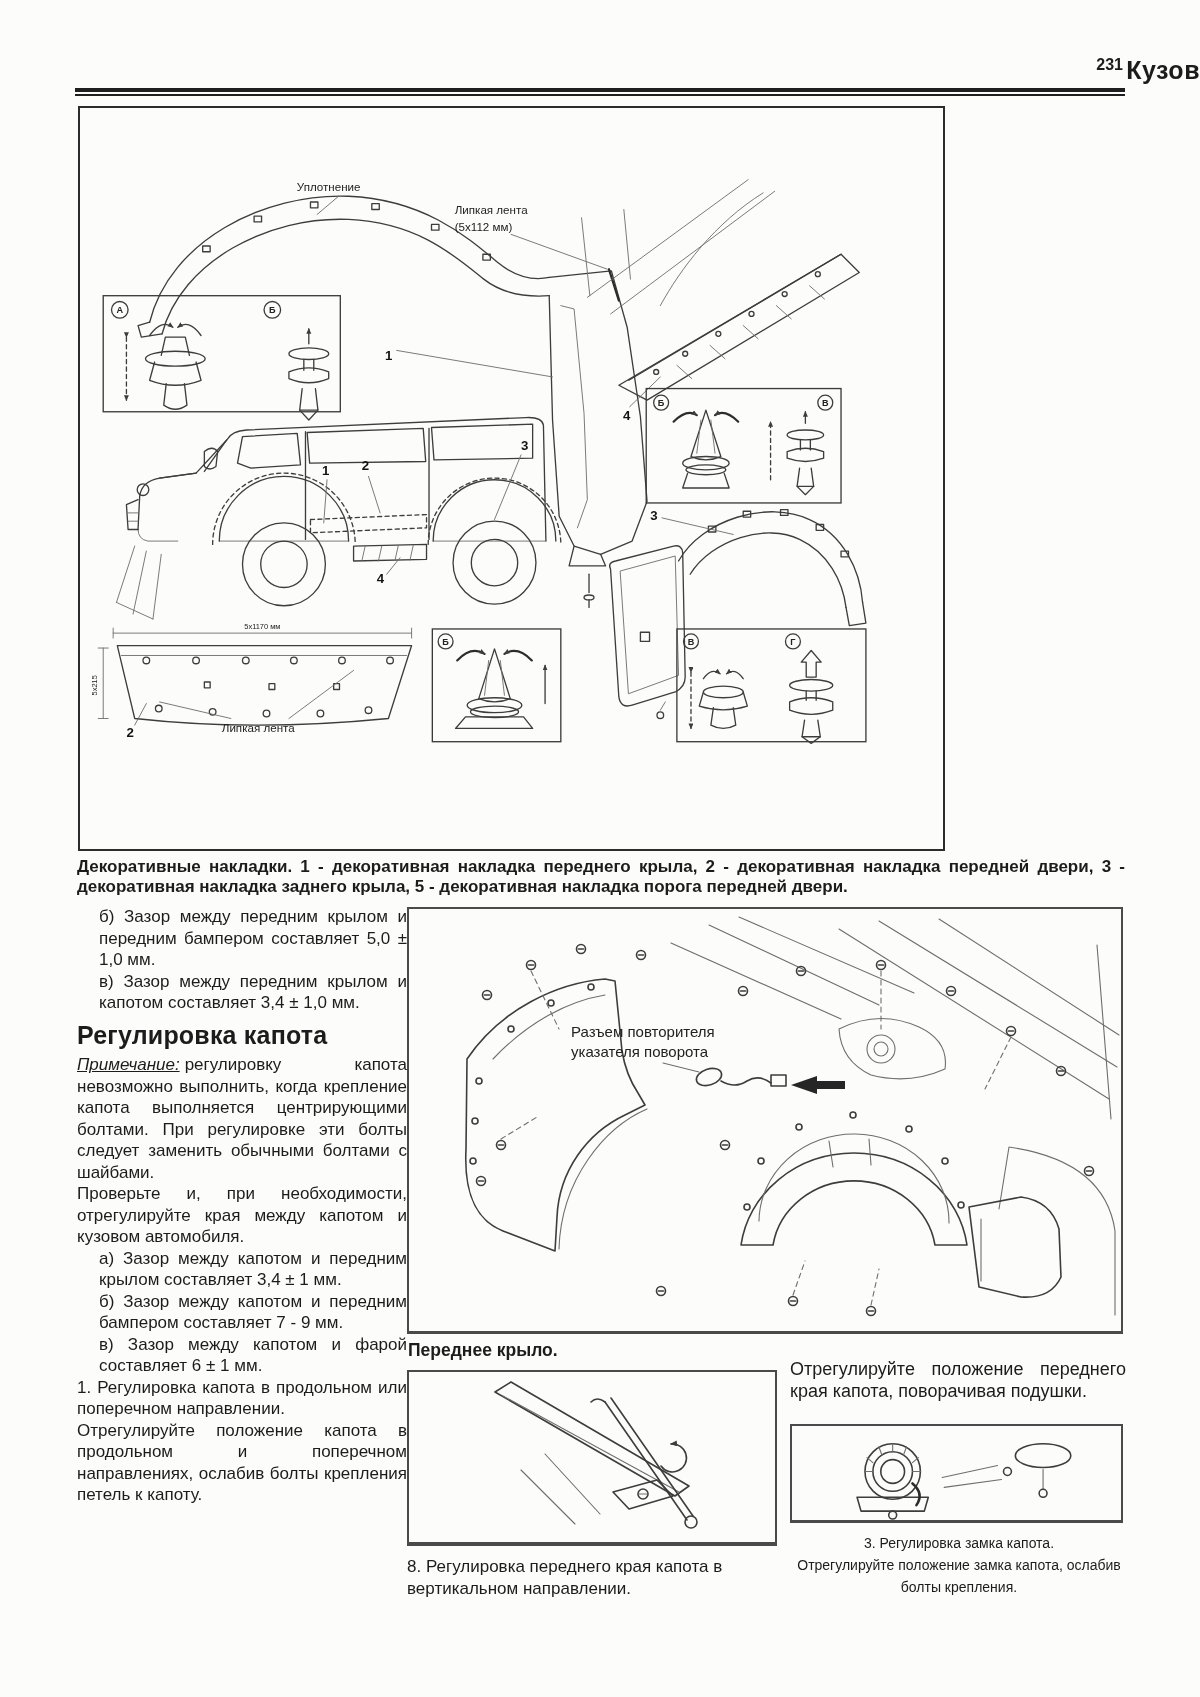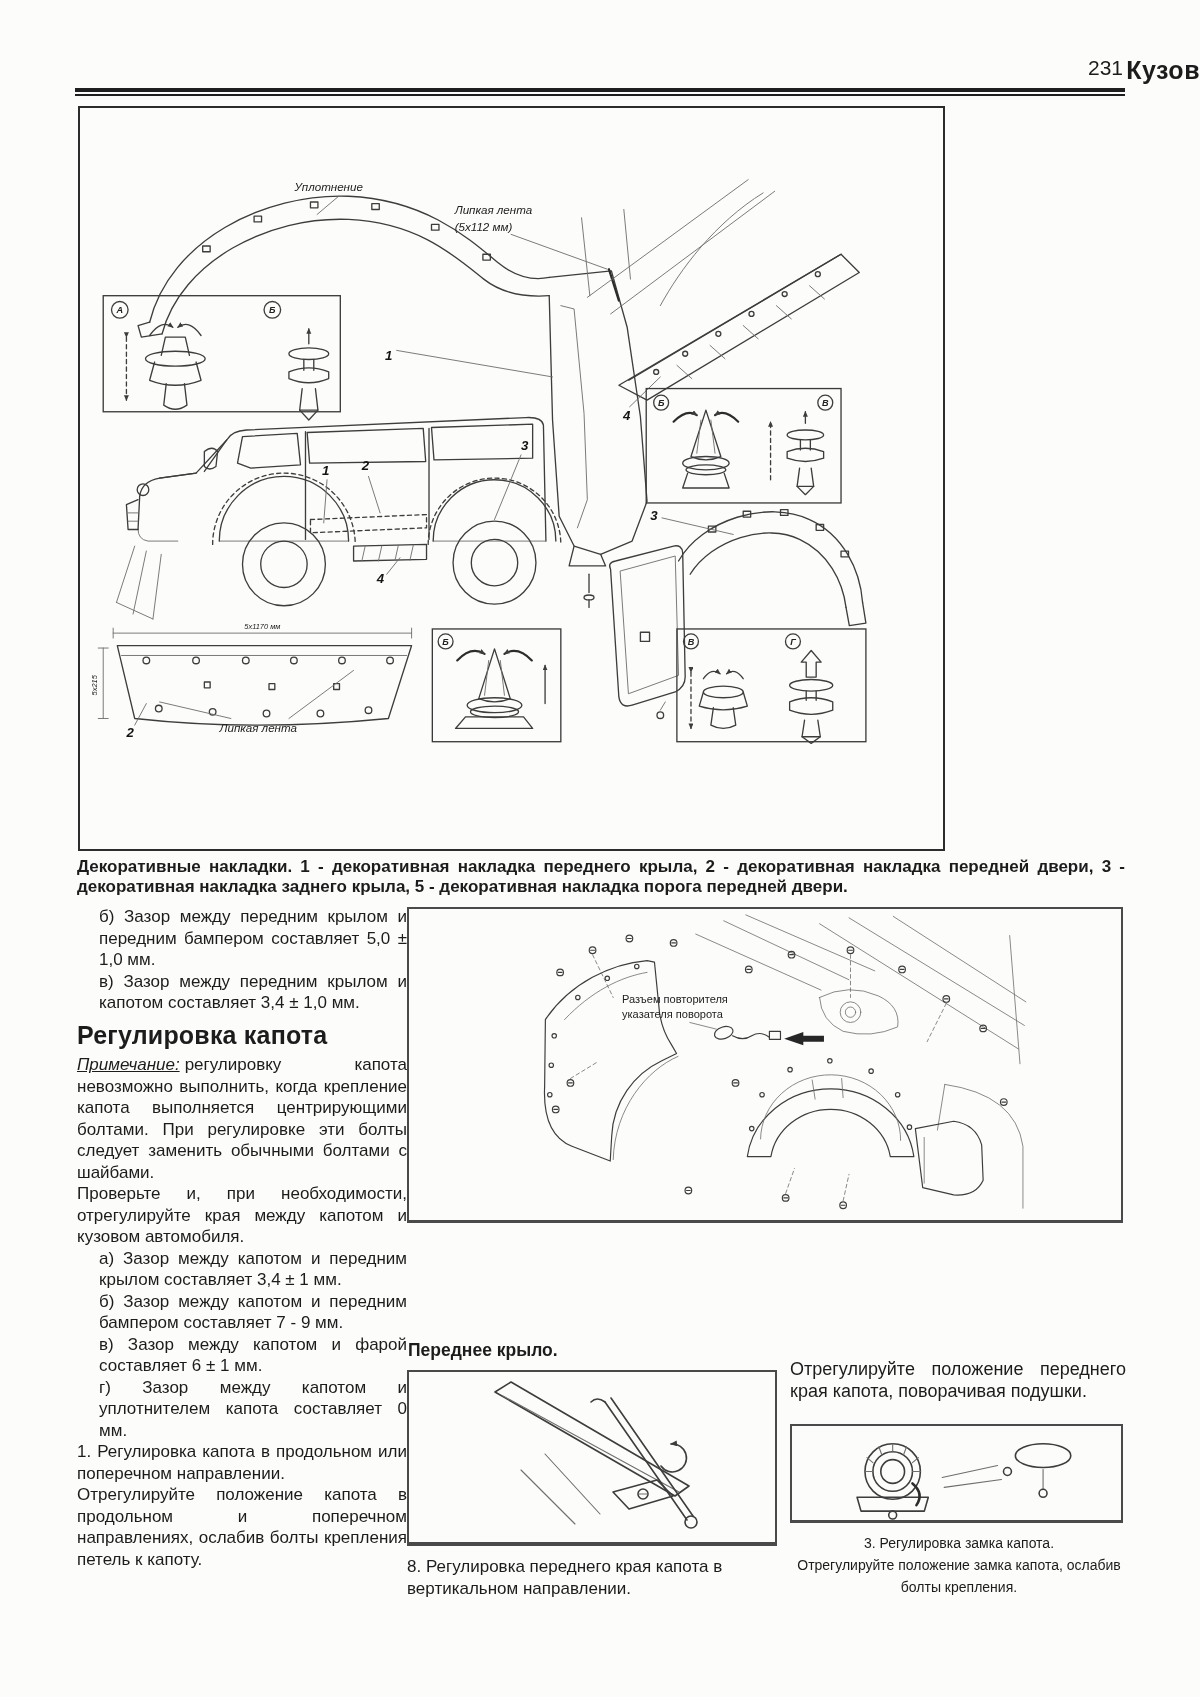--- a/index.html
+++ b/index.html
@@ -11,33 +11,33 @@
     overflow:hidden;
   }
   .page { position:absolute; inset:0; }
 
   .header-title {
     position:absolute; top:56px; left:0; width:1200px; text-align:right;
     font-size:25px; font-weight:bold; letter-spacing:.5px;
   }
   .header-page-number {
     position:absolute; top:56px; right:77px;
-    font-size:21px; font-weight:normal;
+    font-size:16px; font-weight:bold;
   }
   .header-rule {
     position:absolute; top:88px; left:75px; width:1050px; height:8px;
     border-top:4px solid #1f1f1f; border-bottom:2px solid #1f1f1f;
     box-sizing:border-box;
   }
 
   .fig { position:absolute; box-sizing:border-box; }
   .fig svg { display:block; width:100%; height:100%; }
 
-  .fig-top   { left:78px;  top:106px;  width:867px; height:745px; border:2px solid #2c2c2c;font-style:italic; }
-  .fig-fender{ left:407px; top:907px;  width:716px;  height:316px; border:2px solid #4a4a4a; border-bottom-width:3px; }
+  .fig-top   { left:78px;  top:106px;  width:867px; height:745px; border:2px solid #2c2c2c; }
+  .fig-fender{ left:407px; top:907px;  width:716px;  height:427px; border:2px solid #4a4a4a; border-bottom-width:3px; }
   .fig-hood-front { left:407px; top:1370px; width:370px; height:176px; border:2px solid #4a4a4a; border-bottom-width:4px; }
   .fig-hood-lock  { left:790px; top:1424px; width:333px; height:99px;  border:2px solid #4a4a4a; border-bottom-width:3px; }
 
   .top-caption {
     position:absolute; left:77px; top:857px; width:1048px; margin:0;
     font-size:17px; font-weight:bold; line-height:20px; text-align:justify;
   }
   .fender-caption {
     position:absolute; left:408px; top:1340px; margin:0;
     font-size:17.5px; font-weight:bold;
@@ -308,21 +308,20 @@
 
   <div class="left-col">
     <p class="item">б) Зазор между передним крылом и передним бампером составляет 5,0 ± 1,0 мм.</p>
     <p class="item">в) Зазор между передним крылом и капотом составляет 3,4 ± 1,0 мм.</p>
     <h2>Регулировка капота</h2>
     <p class="note"><span class="note-label">Примечание:</span><span class="note-text">регулировку капота невозможно выполнить, когда крепление капота выполняется центрирующими болтами. При регулировке эти болты следует заменить обычными болтами с шайбами.</span></p>
     <p>Проверьте и, при необходимости, отрегулируйте края между капотом и кузовом автомобиля.</p>
     <p class="item">а) Зазор между капотом и передним крылом составляет 3,4 ± 1 мм.</p>
     <p class="item">б) Зазор между капотом и передним бампером составляет 7 - 9 мм.</p>
     <p class="item">в) Зазор между капотом и фарой составляет 6 ± 1 мм.</p>
-    <p class="item">г) Зазор между капотом и уплотнителем капота составляет 0 мм.</p>
     <p>1. Регулировка капота в продольном или поперечном направлении.</p>
     <p>Отрегулируйте положение капота в продольном и поперечном направлениях, ослабив болты крепления петель к капоту.</p>
   </div>
 
   <div class="fig fig-fender">
     <svg viewBox="0 0 712 422">
       <defs>
         <g id="bolt" class="art">
             <circle r="4.5"></circle>
             <line x1="-2.5" y1="0" x2="2.5" y2="0"></line>

